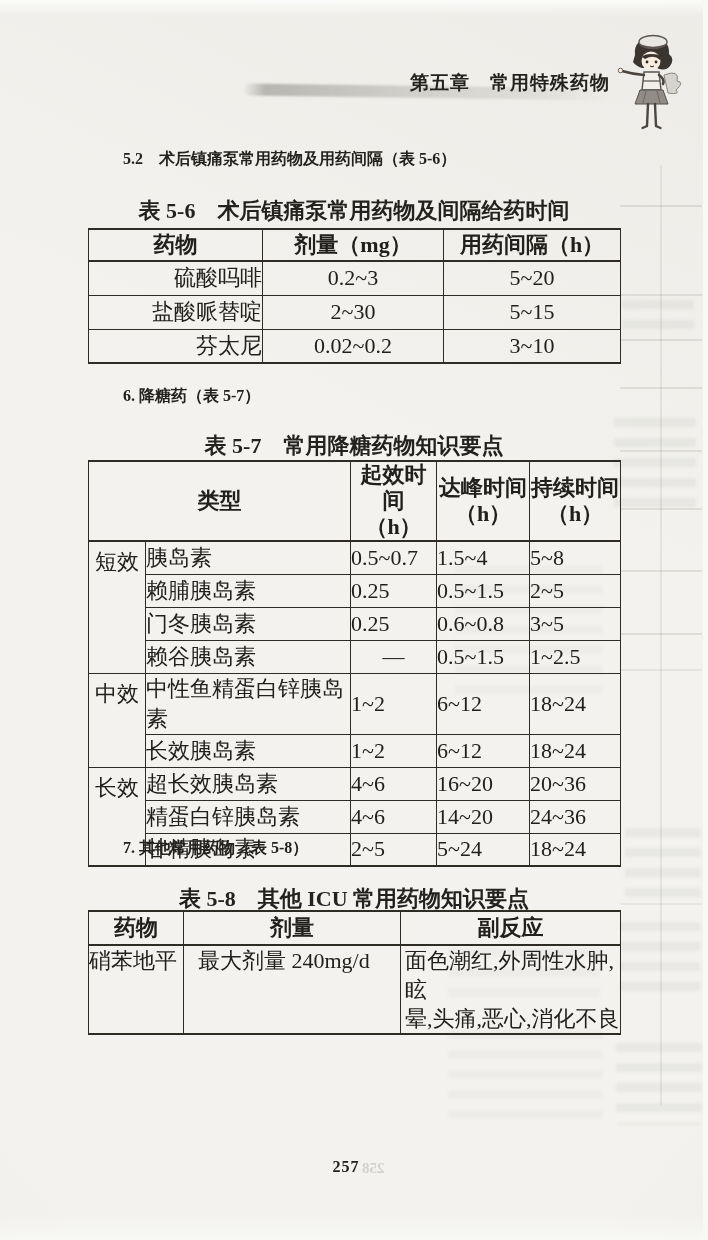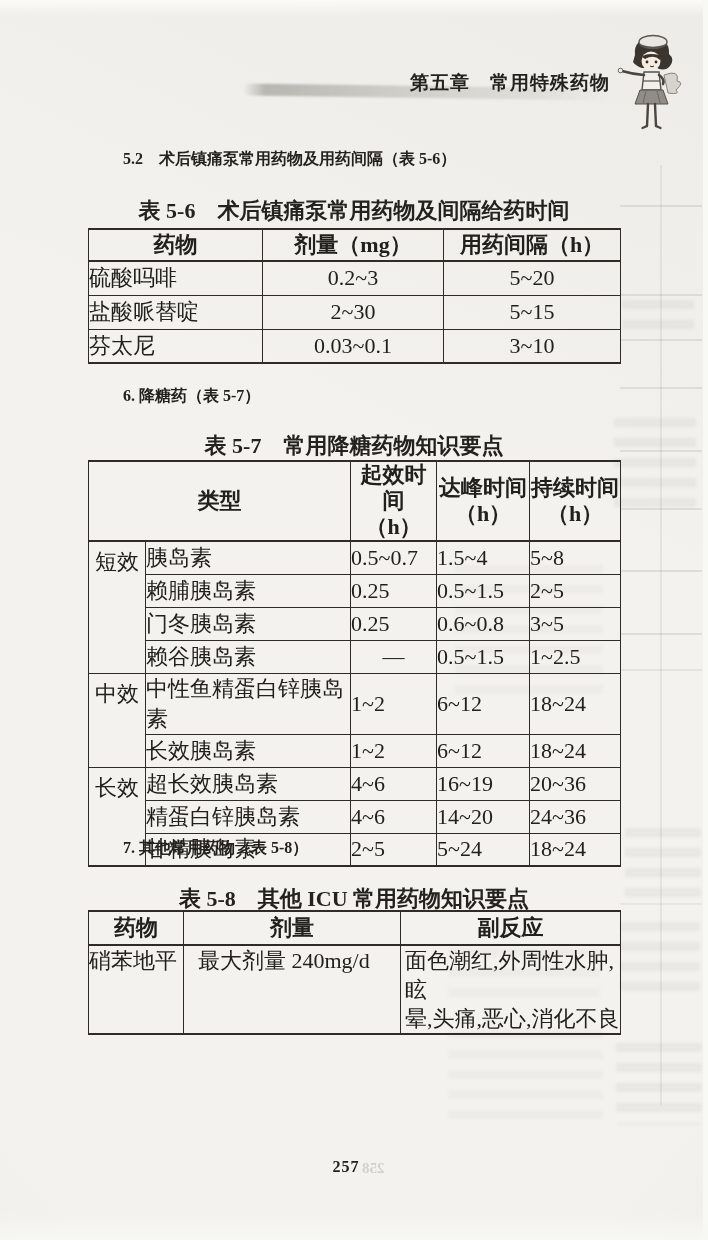--- a/index.html
+++ b/index.html
@@ -35,21 +35,21 @@
   .pageno{position:absolute;left:88px;top:1158px;width:516px;text-align:center;
     font-size:16px;font-weight:700;letter-spacing:1px;}
   
   table.dtab{position:absolute;left:88px;width:532px;border-collapse:collapse;table-layout:fixed;
     font-size:22px;color:#22201c;}
   .dtab th,.dtab td{border:1.6px solid #2f2c26;padding:0;font-weight:400;overflow:hidden;}
   .dtab th{font-weight:700;text-align:center;vertical-align:middle;}
   .dtab{border:1.6px solid #2f2c26;border-top-width:2.6px;border-bottom-width:2.6px;}
   .dtab thead th{border-bottom-width:2.6px;}
   .c-center{text-align:center;}
-  .c-left40{text-align:left;padding-left:40px;}
+  .c-left40{text-align:right;padding-left:40px;}
   .c-left11{text-align:left;padding-left:11px;}
   .c-left18{text-align:left;padding-left:18px;}
   .c-top{vertical-align:top;padding-top:5px;line-height:29px;margin-top:46px;}
   .ml{white-space:pre-line;}
   .t56 tr{height:34px;} .t56 thead tr{height:32px;}
   .t57 tr{height:33px;} .t57 thead tr{height:60px;}
   .t57 .grp{vertical-align:top;padding-top:5px;text-align:center;}
   .hdr2 span{display:block;line-height:26px;}
   
   .nurse{position:absolute;left:612px;top:33px;width:80px;height:104px;}
@@ -134,21 +134,21 @@
         <td class="c-center">0.2~3</td>
         <td class="c-center">5~20</td>
       </tr>
       <tr>
         <td class="c-left40">盐酸哌替啶</td>
         <td class="c-center">2~30</td>
         <td class="c-center">5~15</td>
       </tr>
       <tr>
         <td class="c-left40">芬太尼</td>
-        <td class="c-center">0.03~0.1</td>
+        <td class="c-center">0.02~0.2</td>
         <td class="c-center">3~10</td>
       </tr>
     </tbody>
   </table>
 
   <div class="sec" style="top:386px">6. 降糖药（表 5-7）</div>
   <div class="cap" style="top:431px">表 5-7　常用降糖药物知识要点</div>
 
   <table class="dtab t57" style="top:460px">
     <colgroup>
@@ -217,21 +217,21 @@
       <tr>
         <td class="c-left11">长效胰岛素</td>
         <td class="c-left18">1~2</td>
         <td class="c-left18">6~12</td>
         <td class="c-left18">18~24</td>
       </tr>
       <tr>
         <td class="grp" rowspan="3">长效</td>
         <td class="c-left11">超长效胰岛素</td>
         <td class="c-left18">4~6</td>
-        <td class="c-left18">16~19</td>
+        <td class="c-left18">16~20</td>
         <td class="c-left18">20~36</td>
       </tr>
       <tr>
         <td class="c-left11">精蛋白锌胰岛素</td>
         <td class="c-left18">4~6</td>
         <td class="c-left18">14~20</td>
         <td class="c-left18">24~36</td>
       </tr>
       <tr>
         <td class="c-left11">甘精胰岛素</td>

